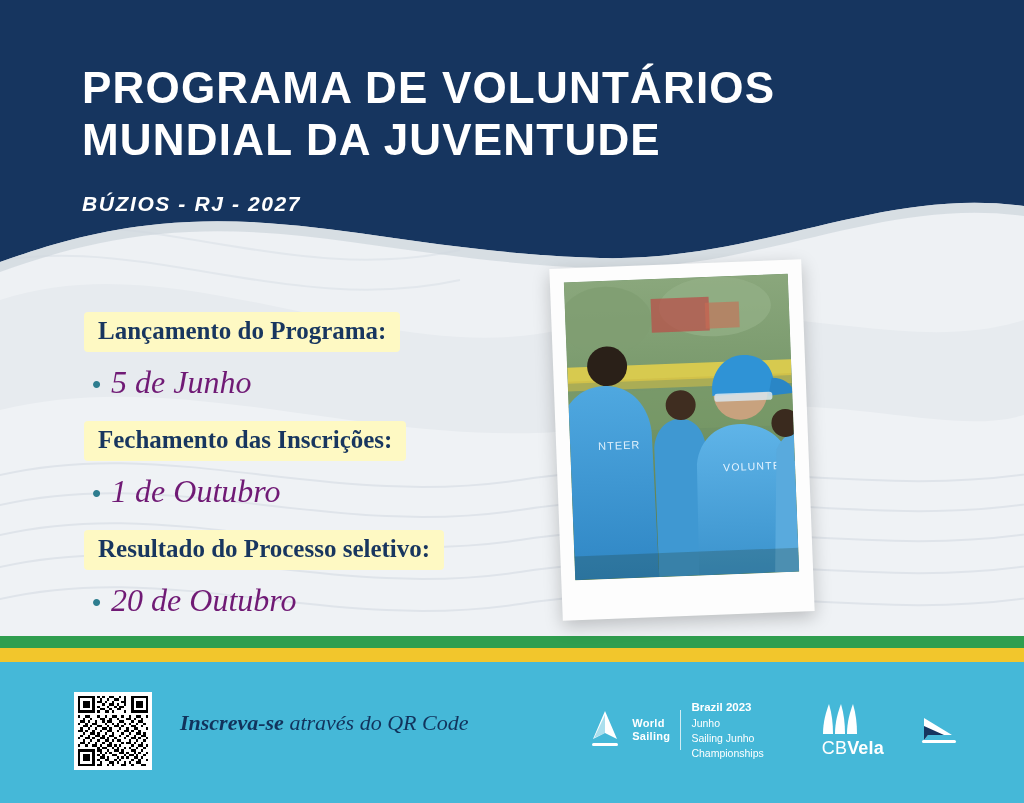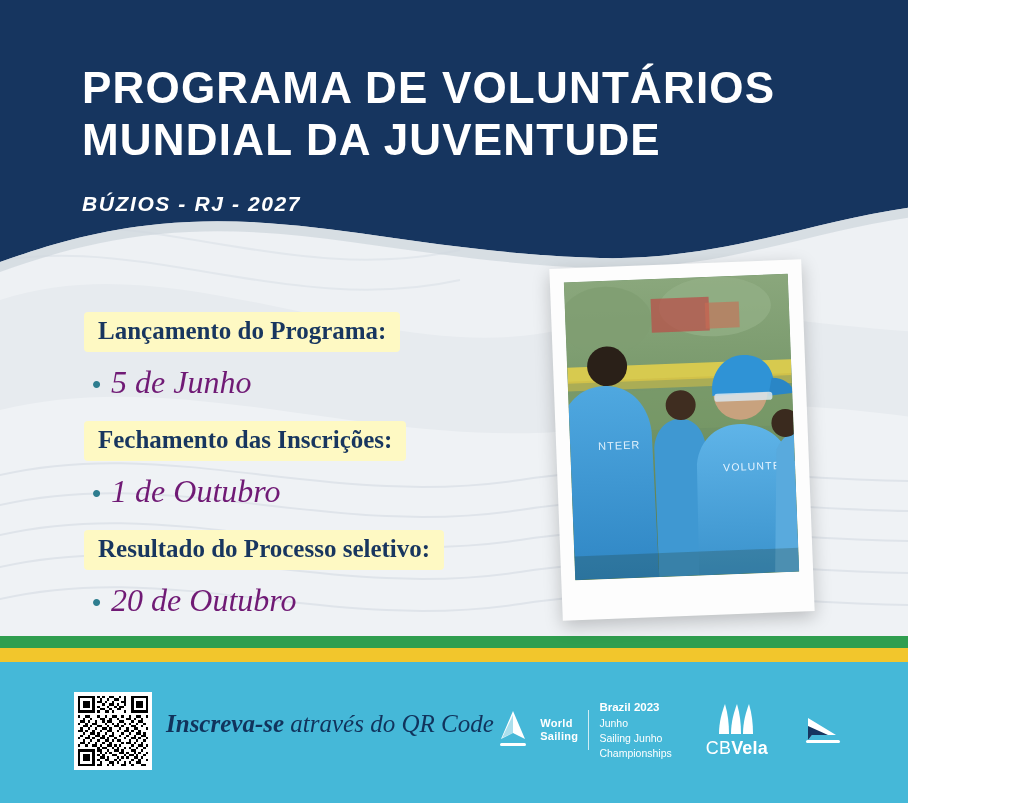--- a/index.html
+++ b/index.html
@@ -6,21 +6,21 @@
   html, body {
     width: 1024px;
     height: 803px;
     overflow: hidden;
     font-family: "Liberation Sans", sans-serif;
     background: #ffffff;
   }
 
   .poster {
     position: relative;
-    width: 908px;
+    width: 1024px;
     height: 803px;
     overflow: hidden;
     background: #f2f4f6;
   }
 
   
   .header-wave {
     position: absolute;
     top: 0; left: 0;
     width: 1024px;
@@ -149,24 +149,24 @@
     left: 74px; top: 692px;
     width: 78px; height: 78px;
     background: #ffffff;
     padding: 4px;
     z-index: 5;
   }
   .qr svg { display: block; }
 
   .qr-caption {
     position: absolute;
-    left: 166px; top: 710px;
+    left: 180px; top: 710px;
     z-index: 5;
     font-family: "Liberation Serif", serif;
-    font-size: 25px;
+    font-size: 22px;
     font-style: italic;
     color: #11335c;
   }
   .qr-caption b { font-weight: bold; }
 
   
   .logos {
     position: absolute;
     right: 60px; top: 688px;
     height: 84px;
@@ -204,20 +204,21 @@
     flex-direction: column;
     align-items: center;
     color: #ffffff;
   }
   .cbvela .sails { width: 52px; height: 34px; }
   .cbvela .cb-word {
     font-size: 18px;
     font-weight: bold;
     letter-spacing: .2px;
     margin-top: 2px;
+    margin-left: 24px;
   }
   .cbvela .cb-word span.light { font-weight: normal; }
 
   .sailflag { width: 46px; height: 34px; }
 </style>
 </head>
 <body>
 
 <div class="poster">
 

